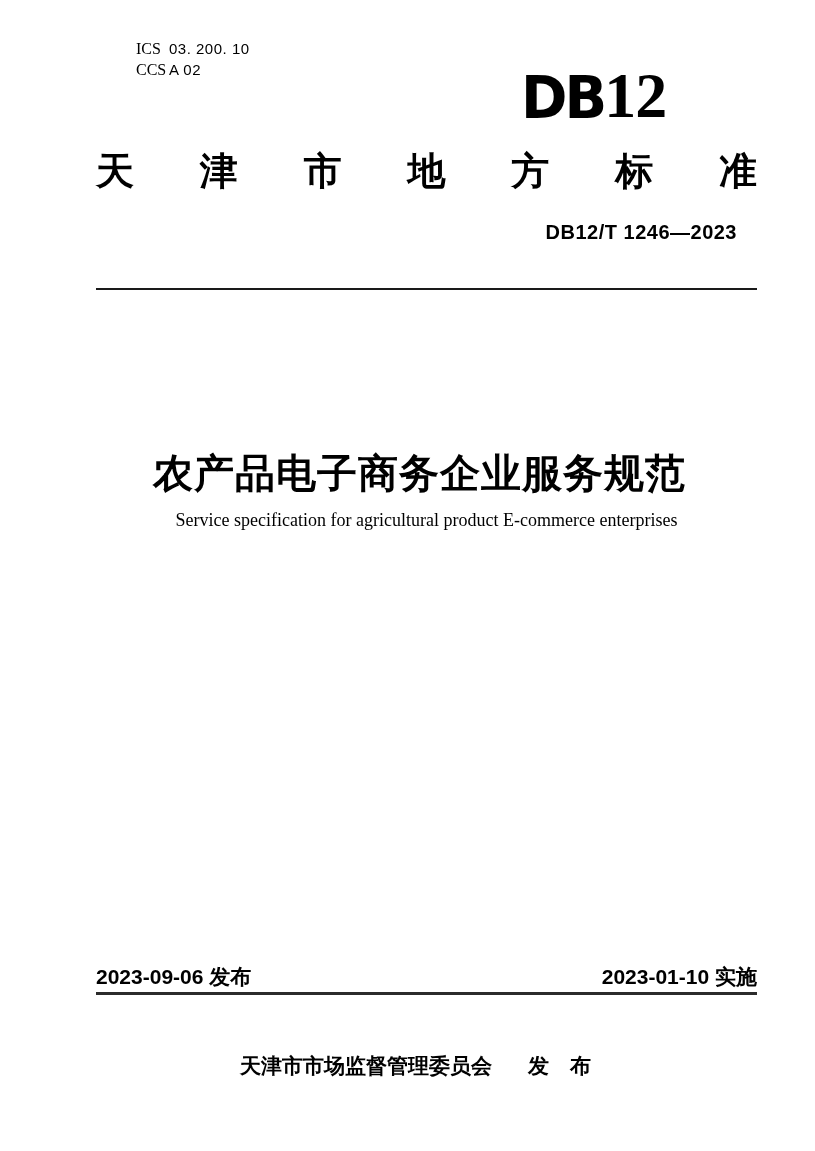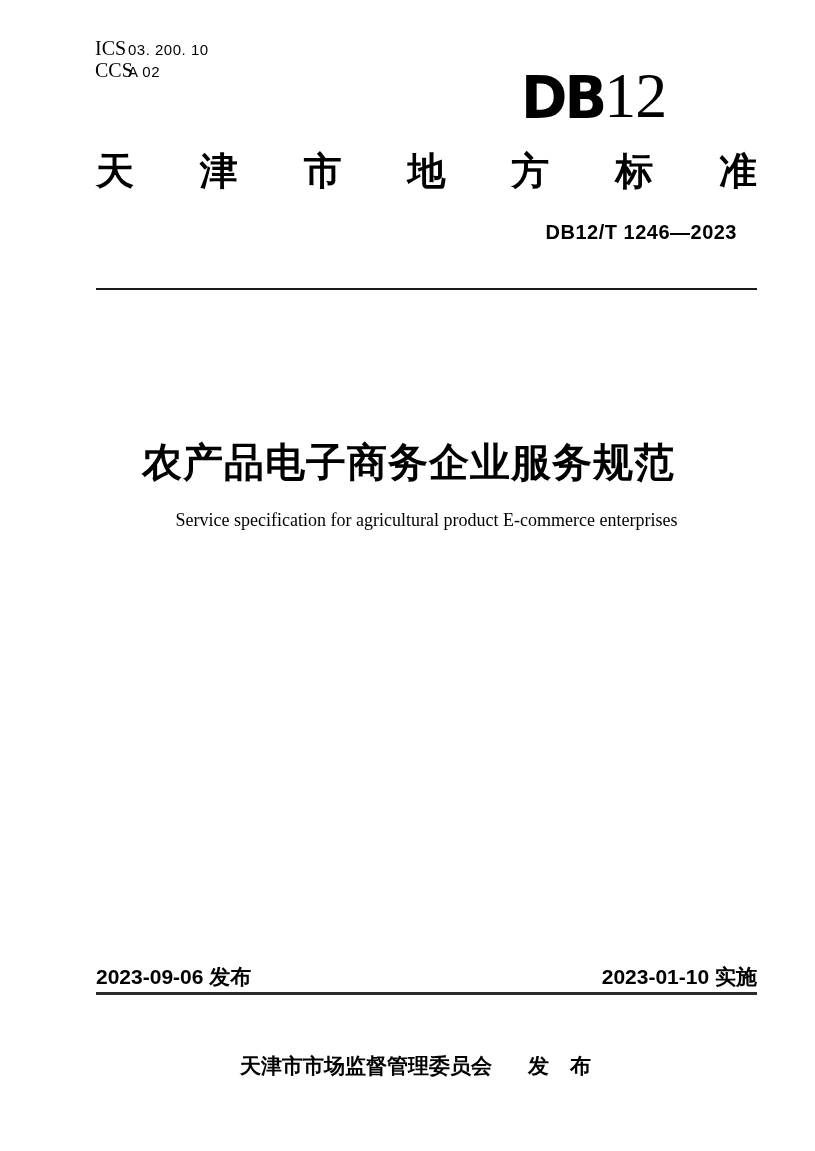--- a/index.html
+++ b/index.html
@@ -23,21 +23,22 @@
     left: 95px;
     top: 38px;
     font-size: 15px;
     line-height: 21px;
     white-space: nowrap;
   }
   .code-label {
     display: inline-block;
     width: 33px;
     font-family: "Liberation Serif", serif;
-    font-size: 20px;
+    font-size: 16px;
+    margin-left: 41px;
   }
   .code-value {
     font-family: "Liberation Sans", sans-serif;
     letter-spacing: 0.5px;
   }
 
   
   .logo {
     position: absolute;
     left: 521px;
@@ -48,21 +49,21 @@
   .logo-db {
     font-family: "DejaVu Sans", sans-serif;
     font-weight: 900;
     font-size: 56px;
     letter-spacing: -3px;
     transform: scaleY(1.04);
     display: inline-block;
   }
   .logo-num {
     font-family: "Liberation Serif", serif;
-    font-weight: normal;
+    font-weight: bold;
     font-size: 64px;
     letter-spacing: -1px;
   }
 
   
   .standard-type {
     position: absolute;
     left: 96px;
     top: 151px;
     width: 661px;
@@ -91,21 +92,21 @@
     width: 661px;
     height: 2px;
     background: #1a1a1a;
   }
 
   .title-cn {
     position: absolute;
     left: 77px;
     top: 438px;
     width: 661px;
-    margin: 1px;
+    margin: 12px;
     text-align: center;
     font-size: 40px;
     font-weight: 700;
     letter-spacing: 1px;
     line-height: 1.15;
   }
 
   .title-en {
     position: absolute;
     left: 96px;

